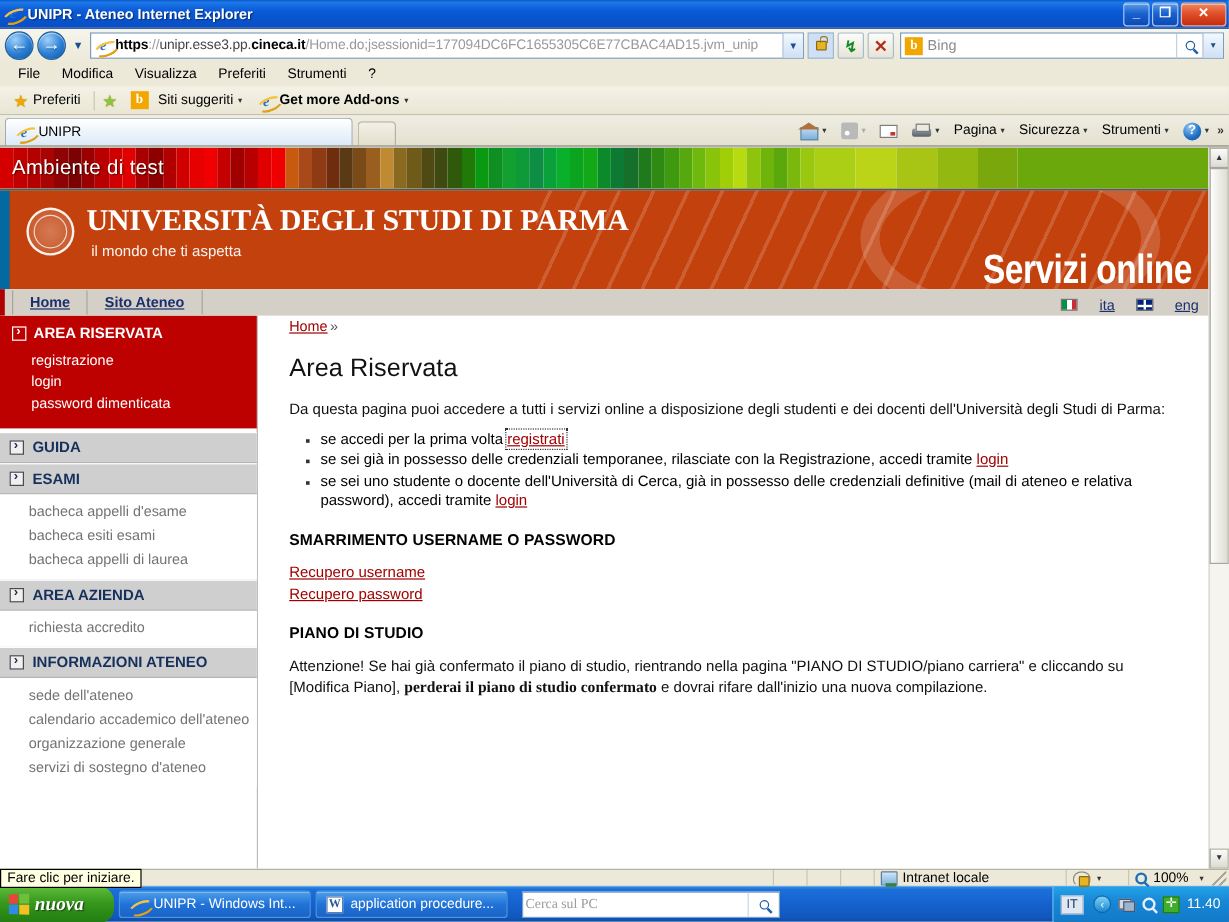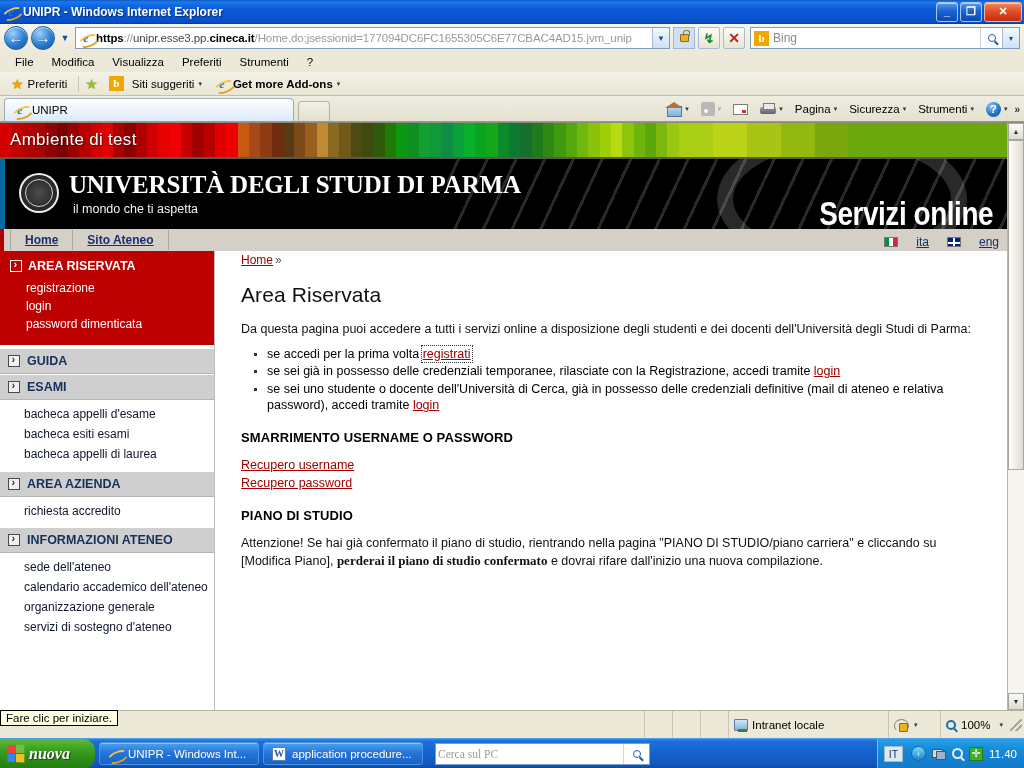--- a/index.html
+++ b/index.html
@@ -265,23 +265,23 @@
   #stripes { position:absolute; inset:0; display:flex; }
   #stripes i { display:block; height:100%; }
   #testbanner .label {
     position: absolute; left: 10px; top: 50%; transform: translateY(-50%);
     color: #fff; font-size: 17px; letter-spacing: .3px;
     text-shadow: 1px 1px 1px rgba(0,0,0,.5);
   }
 
   
   #uniheader {
-    height: 70px; position: relative; overflow: hidden;
-    background: #000000;
-    border-left: 5px solid #0369a1;
+    height: 82px; position: relative; overflow: hidden;
+    background: #c2410c;
+    border-left: 8px solid #0369a1;
   }
   #uniheader .wm {
     position: absolute; right: 0; top: -40px; width: 560px; height: 150px;
     opacity: .18;
     background:
       repeating-linear-gradient(115deg, rgba(255,255,255,.9) 0 3px, transparent 3px 26px);
   }
   #uniheader .wm2 {
     position: absolute; right: 40px; top: -30px; width: 250px; height: 140px;
     border-radius: 50%;
@@ -372,21 +372,21 @@
   }
   .sec-gray {
     background: #cfcfcf; color:#16305c;
     padding: 5px 6px 5px 8px;
     border-top: 1px solid #fff; border-bottom: 1px solid #b4b4b4;
     font-weight:bold; font-size:12.5px;
     display:flex; align-items:center; gap:7px;
   }
   .sec-links { padding: 4px 0 6px 0; background:#fff; }
   .sec-links a {
-    display:block; color:#0f172a; text-decoration:none;
+    display:block; color:#737373; text-decoration:none;
     padding: 2px 6px 2px 24px; font-size: 12px; line-height:1.35;
   }
   .expico {
     width: 12px; height: 12px; flex:none;
     border:1px solid #4a4a4a; background:#f0f0f0;
     position:relative; display:inline-block;
   }
   .expico::after{
     content:"›"; position:absolute; left:2.5px; top:-3px;
     font-size:11px; color:#16305c; font-weight:bold;
@@ -434,21 +434,21 @@
   }
   .sb-track { flex:1; background:#f5f4ef; position:relative; }
   .sb-thumb {
     position:absolute; left:0; right:0; top:0; height: 330px;
     background:linear-gradient(to right,#fdfdfc,#dedcd2);
     border:1px solid #a9a79b;
   }
 
   
   #statusbar {
-    height: 28px; flex:none;
+    height: 14px; flex:none;
     background:#ece9d8;
     border-top:1px solid #b5b2a0;
     display:flex; align-items:center;
     font-size:11.5px; position:relative;
   }
   .st-cell { border-right:1px solid #c8c5b4; height:100%; display:flex;align-items:center; padding:0 5px;}
   .st-flex { flex:1; }
   .zone-ico {
     width:14px;height:12px;display:inline-block;position:relative;margin-right:4px;
     background:linear-gradient(to bottom,#cfe6f7,#7fb4dd); border:1px solid #5a7d9b;border-radius:1px;
@@ -562,21 +562,21 @@
     font-size:10.5px; padding: 1px 4px; margin-right:2px;
   }
 </style>
 </head>
 <body>
 
 <div id="window">
 
   <div id="titlebar">
     <span class="tb-icon"><span class="ie-e">e</span></span>
-    <span class="tb-title">UNIPR - Windows Internet Explorer</span>
+    <span class="tb-title">UNIPR - Ateneo Internet Explorer</span>
     <span class="tb-buttons">
       <span class="tb-btn">
           <span class="tb-glyph">_</span>
         </span>
       <span class="tb-btn">
           <span class="tb-glyph">❐</span>
         </span>
       <span class="tb-btn close">
           <span class="tb-glyph">✕</span>
         </span>

